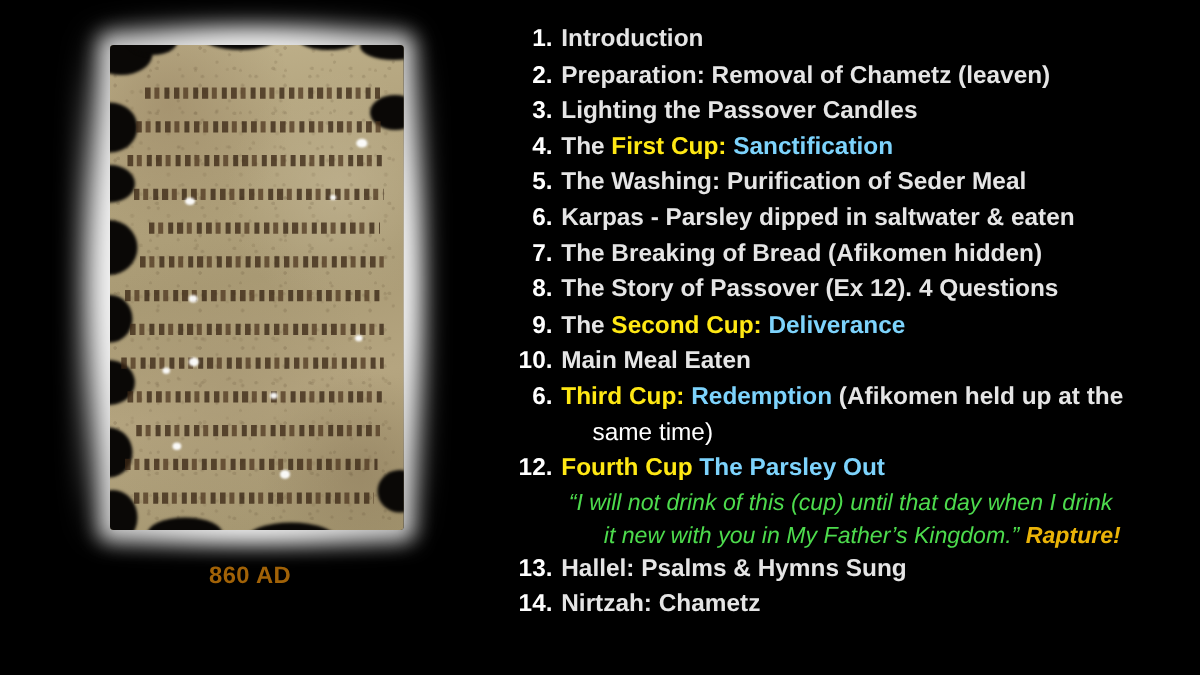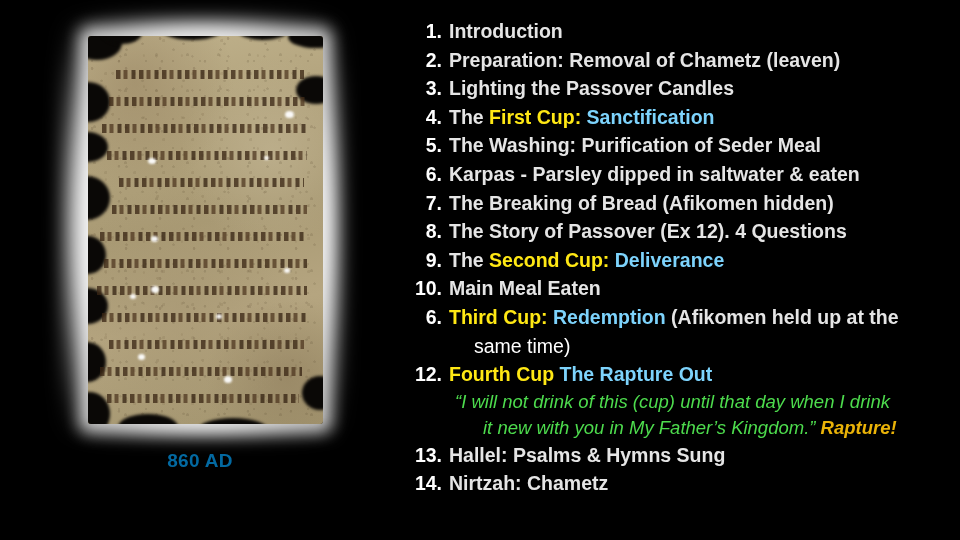--- a/index.html
+++ b/index.html
@@ -136,21 +136,21 @@
     filter: blur(0.8px);
     opacity: 0.95;
   }
 
   #caption {
     position: absolute;
     left: 0;
     top: 450px;
     width: 400px;
     text-align: center;
-    color: #0369a1;
+    color: #a16207;
     font-size: 19px;
     font-weight: bold;
     letter-spacing: 0.3px;
   }
 
   
   #seder-list {
     position: absolute;
     left: 404px;
     top: 17px;
@@ -310,21 +310,21 @@
       <div class="seder-item">
         <span class="item-number">10.</span>
         <span class="item-text"><span class="t-white">Main Meal Eaten</span></span>
       </div>
       <div class="seder-item">
         <span class="item-number">6.</span>
         <span class="item-text"><span class="t-yellow">Third Cup:</span><span class="t-white"> </span><span class="t-green">Redemption</span><span class="t-white normal"> (Afikomen held up at the</span><span class="continuation" style="display: block;">same time)</span></span>
       </div>
       <div class="seder-item">
         <span class="item-number">12.</span>
-        <span class="item-text"><span class="t-yellow">Fourth Cup</span><span class="t-white"> </span><span class="t-green">The Rapture Out</span><span class="quote-block">
+        <span class="item-text"><span class="t-yellow">Fourth Cup</span><span class="t-white"> </span><span class="t-green">The Parsley Out</span><span class="quote-block">
             <span style="display: block;">“I will not drink of this (cup) until that day when I drink</span>
             <span class="quote-line-2"><span>it new with you in My Father’s Kingdom.” </span><span class="rapture">Rapture!</span></span>
           </span></span>
       </div>
       <div class="seder-item">
         <span class="item-number">13.</span>
         <span class="item-text"><span class="t-white">Hallel: Psalms &amp; Hymns Sung</span></span>
       </div>
       <div class="seder-item">
         <span class="item-number">14.</span>

